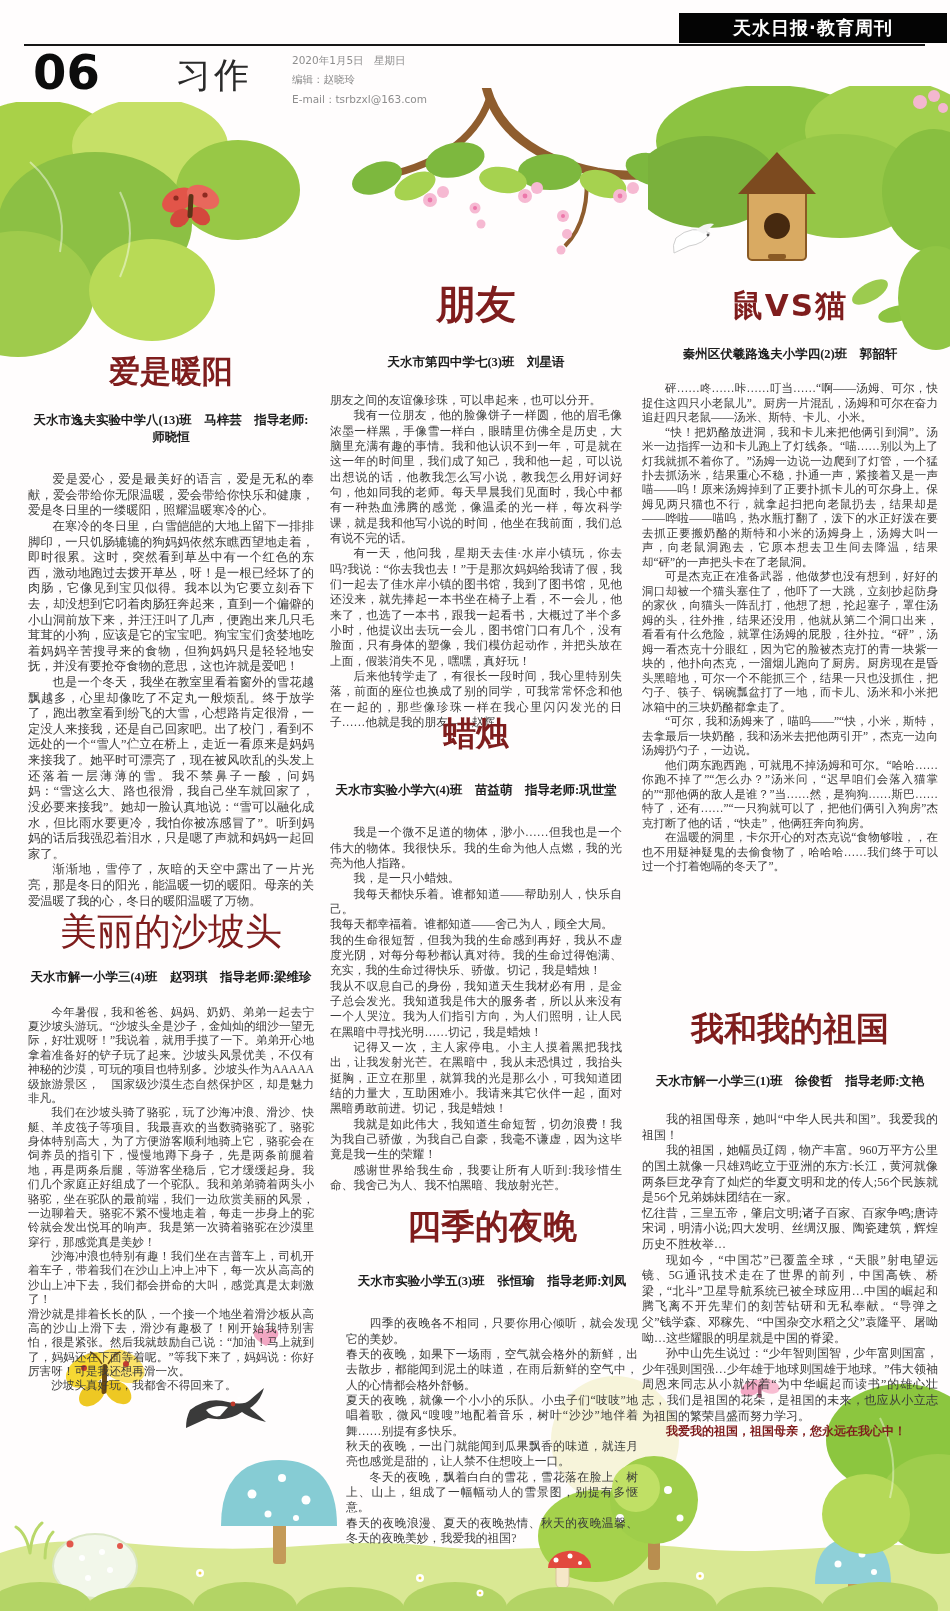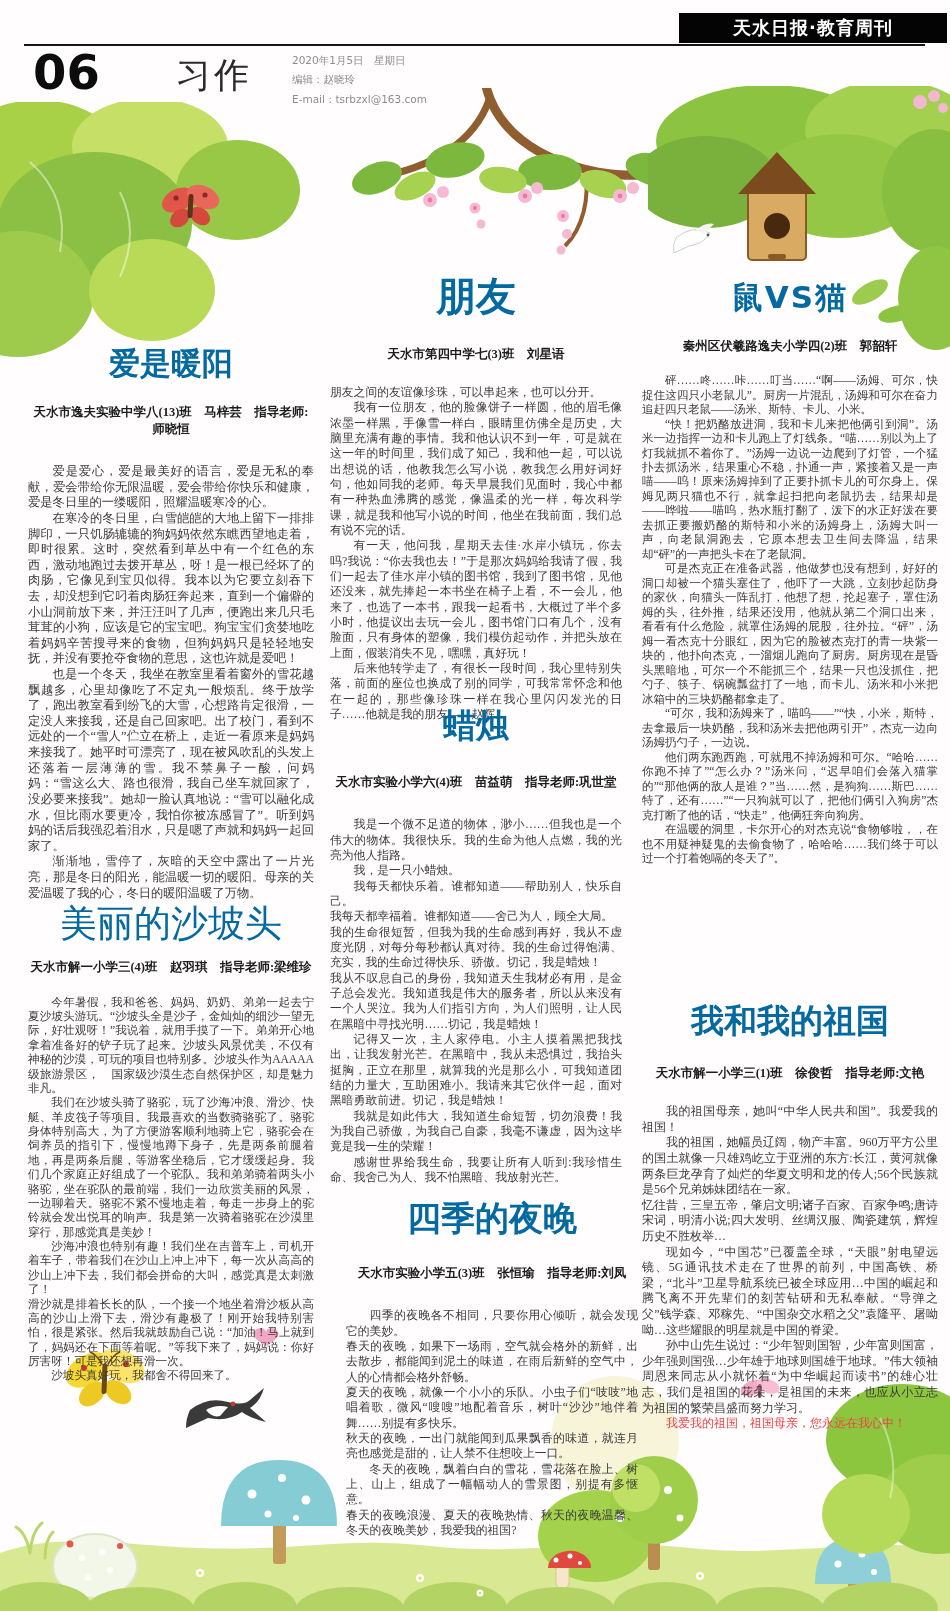--- a/index.html
+++ b/index.html
@@ -12,26 +12,26 @@
         font-family:"DejaVu Sans",sans-serif;font-weight:bold;font-size:18px;letter-spacing:1px;}
   .rule{position:absolute;left:24px;top:44px;width:901px;height:2px;background:#161616;z-index:4;}
   .page-num{position:absolute;left:33px;top:44px;font-family:"DejaVu Sans",sans-serif;font-weight:800;
         font-size:48px;color:#0c0c0c;z-index:4;}
   .section-title{position:absolute;left:176px;top:52px;font-family:"DejaVu Sans",sans-serif;font-size:35px;
         color:#2a2a2a;letter-spacing:3px;z-index:4;}
   .pubinfo{position:absolute;left:292px;top:51px;font-family:"DejaVu Sans",sans-serif;font-size:10.5px;
         color:#8d8d8d;line-height:1.85;z-index:4;}
   
   .essay{position:absolute;z-index:3;}
-  .essay h2{margin:8px;text-align:center;font-family:"DejaVu Sans",sans-serif;font-weight:800;color:#0369a1;line-height:1.1;}
+  .essay h2{margin:16px;text-align:center;font-family:"DejaVu Sans",sans-serif;font-weight:800;color:#7f1d1d;line-height:1.1;}
   .essay .byline{text-align:center;font-weight:bold;font-size:12.5px;color:#1d1d1d;}
   .essay .body{text-align:justify;color:#3a3a3a;}
   .essay p{margin:0;}
   .ind{text-indent:2em;}
-  .bold-line{font-weight:normal;color:#ef4444;}
+  .bold-line{font-weight:bold;color:#7f1d1d;}
   
   #essay-love{left:28px;top:338px;width:286px;}
   #essay-love h2{font-size:31px;}
   #essay-love .byline{margin-top:24px;}
   #essay-love .body{margin-top:26px;font-size:12.3px;line-height:1.27;}
   #essay-shapotou{left:28px;top:896px;width:286px;}
   #essay-shapotou h2{font-size:37px;font-weight:500;}
   #essay-shapotou .byline{margin-top:14px;}
   #essay-shapotou .body{margin-top:20px;font-size:11.6px;line-height:1.24;}
   #essay-friend{left:330px;top:266px;width:292px;}

